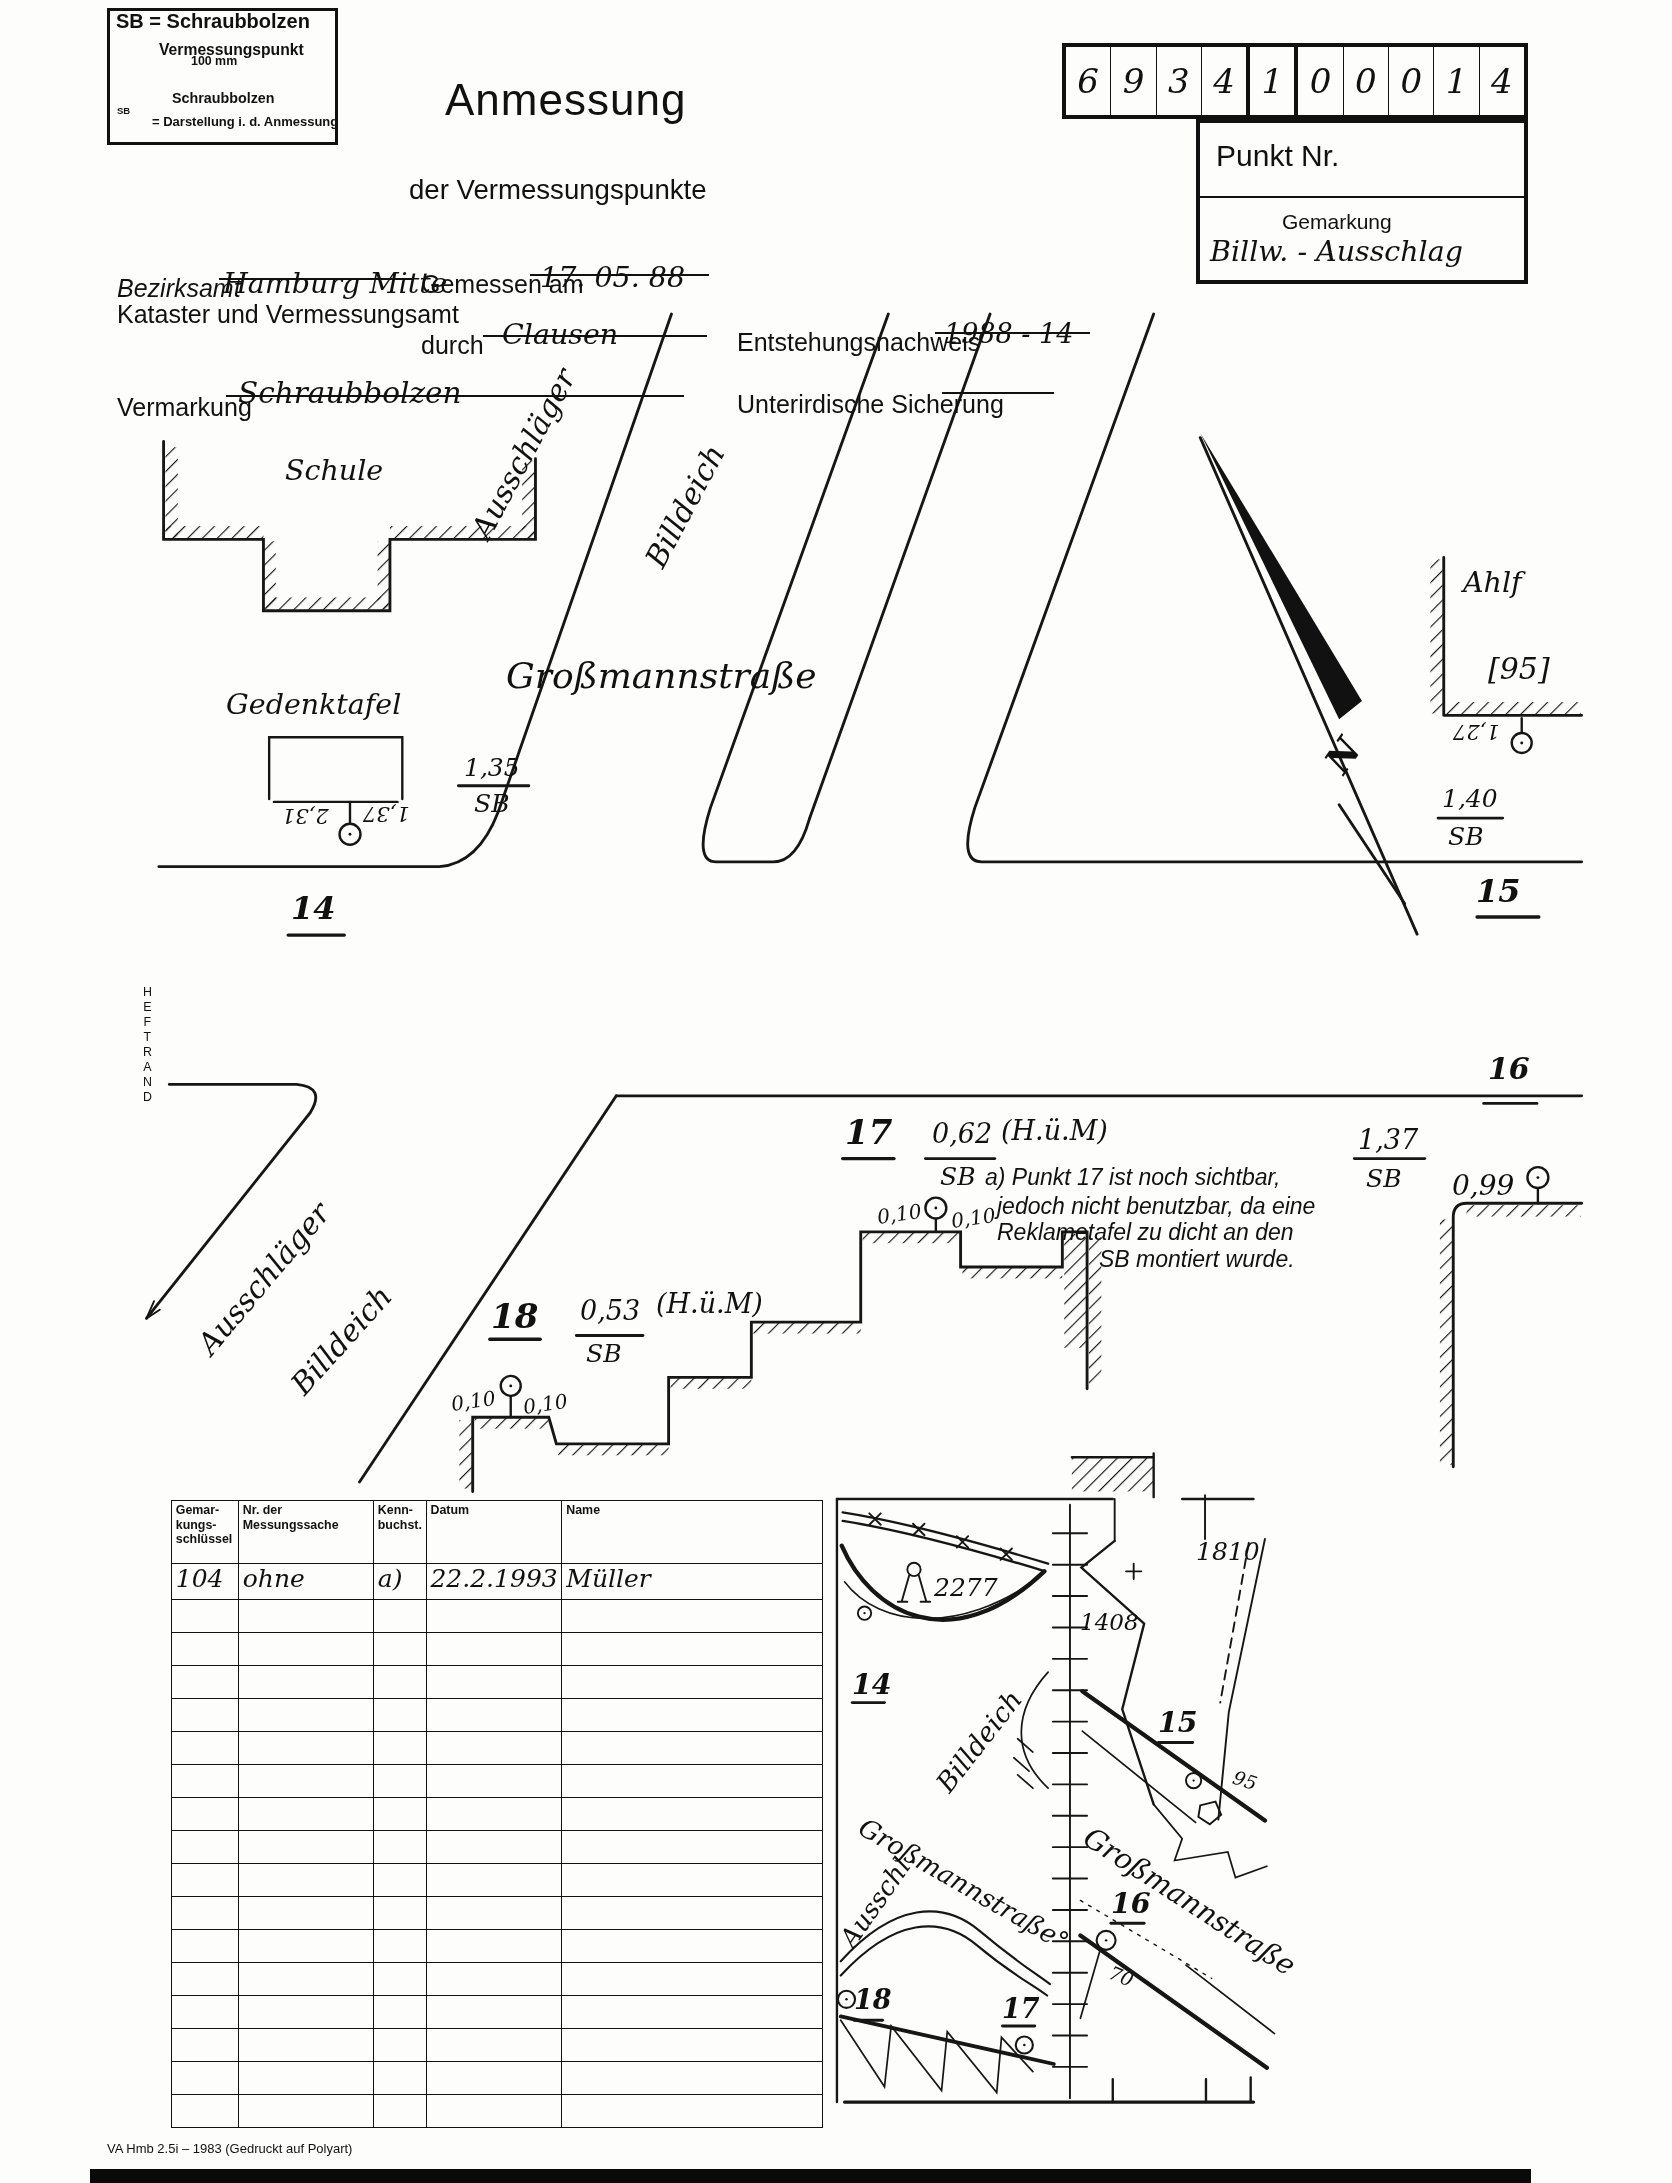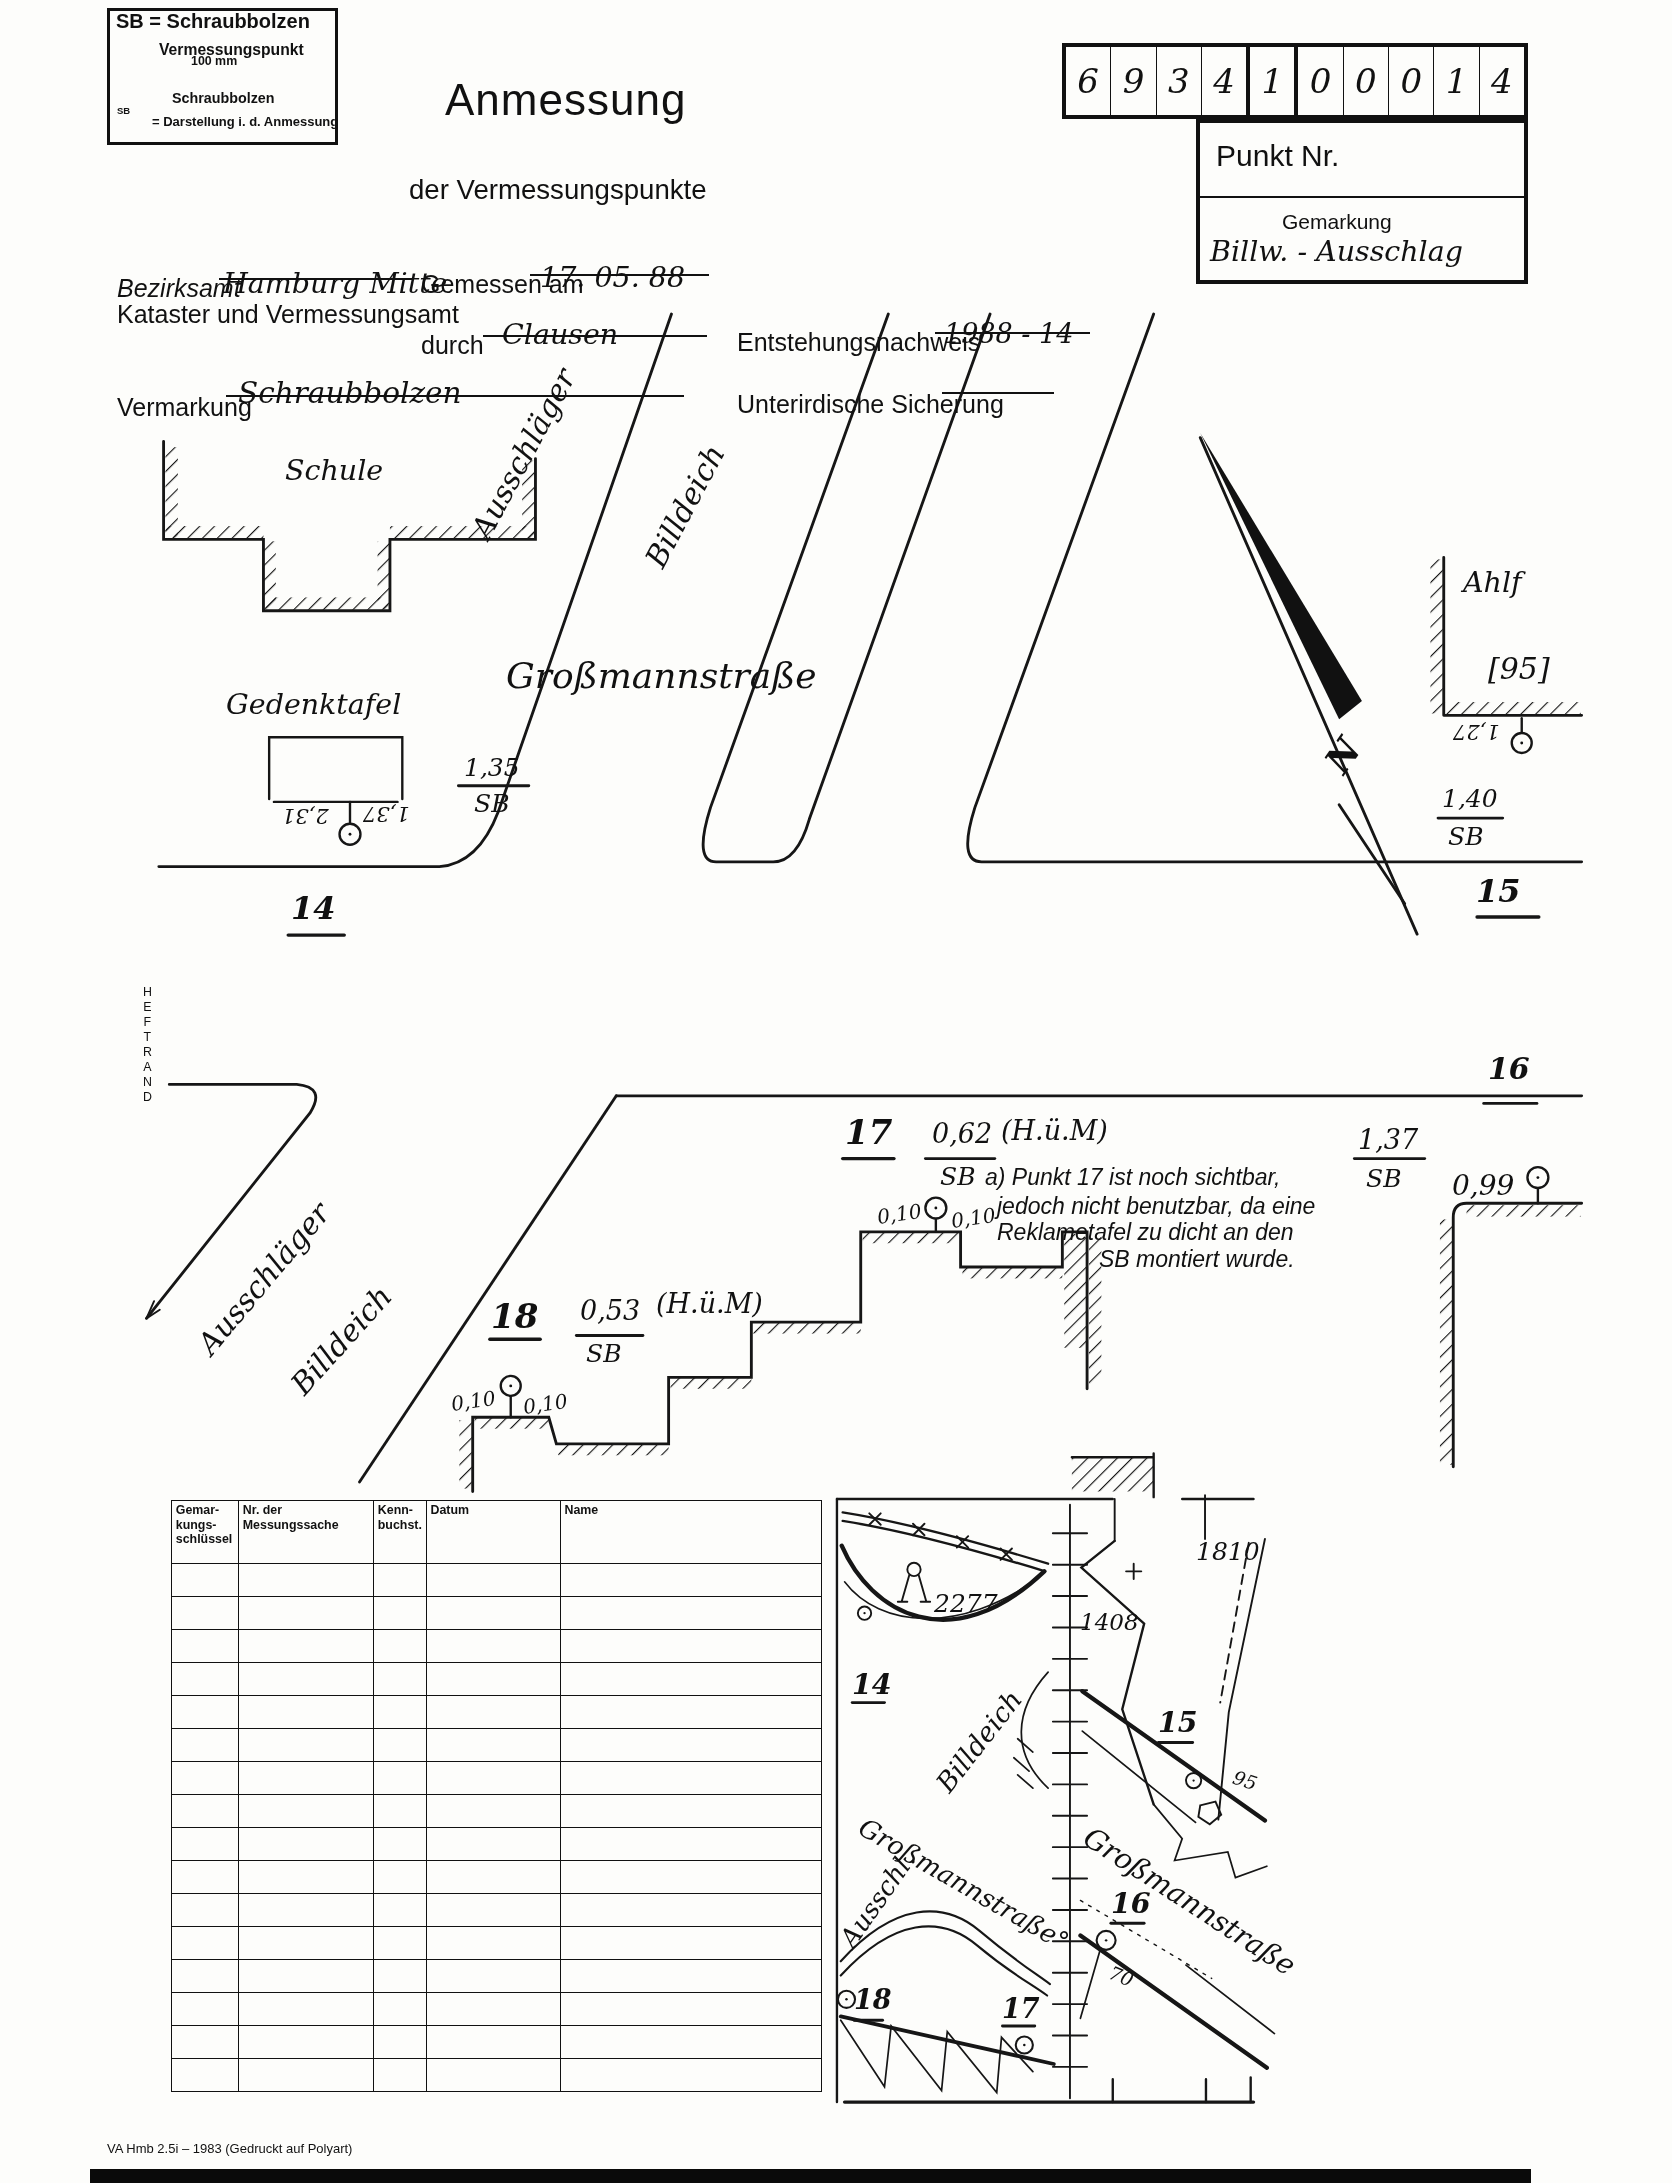--- a/index.html
+++ b/index.html
@@ -347,20 +347,27 @@
     <th>Gemar-
 kungs-
 schlüssel</th>
     <th>Nr. der
 Messungssache</th>
     <th>Kenn-
 buchst.</th>
     <th>Datum</th>
     <th>Name</th>
   </tr>
+  <tr style="height:36px">
+    <td class="hv">104</td>
+    <td class="hv">ohne</td>
+    <td class="hv">a)</td>
+    <td class="hv">22.2.1993</td>
+    <td class="hv">Müller</td>
+  </tr>
   <tr style="height:33px">
           <td></td>
           <td></td>
           <td></td>
           <td></td>
           <td></td>
         </tr>
   <tr style="height:33px">
           <td></td>
           <td></td>
@@ -462,21 +469,21 @@
   <tr style="height:33px">
           <td></td>
           <td></td>
           <td></td>
           <td></td>
           <td></td>
         </tr>
 </tbody>
     </table>
 
-<div class="t hw" style="left:934px;top:1575px;font-size:25px;margin-top:16px;">2277</div>
+<div class="t hw" style="left:934px;top:1575px;font-size:25px;">2277</div>
 <div class="t hw" style="left:1080px;top:1611px;font-size:23px;">1408</div>
 <div class="t hw" style="left:1196px;top:1539px;font-size:25px;">1810</div>
 <div class="t hwb" style="left:852px;top:1670px;font-size:28.5px;">14</div>
 <div class="t hwb" style="left:1158px;top:1708px;font-size:28.5px;">15</div>
 <div class="t hwb" style="left:1111px;top:1889px;font-size:28.5px;">16</div>
 <div class="t hwb" style="left:1002px;top:1995px;font-size:27px;">17</div>
 <div class="t hwb" style="left:854px;top:1986px;font-size:27px;">18</div>
 <div class="t hw" style="left:1233px;top:1771px;font-size:19px;transform:rotate(18deg);">95</div>
 <div class="t hw" style="left:1109px;top:1967px;font-size:19px;transform:rotate(22deg);">70</div>
 <div class="t hw" style="left:942px;top:1775px;font-size:27px;transform:rotate(-52deg);transform-origin:0 50%;">Billdeich</div>

